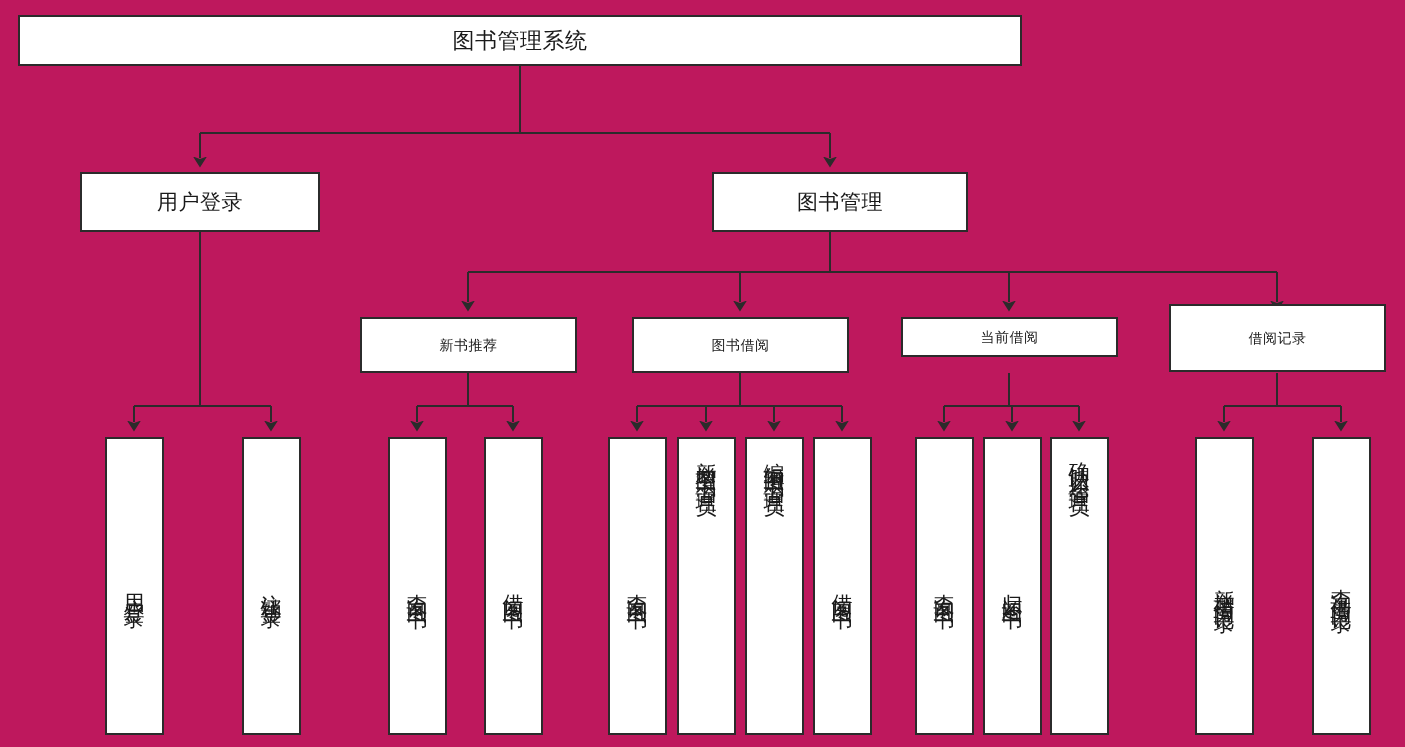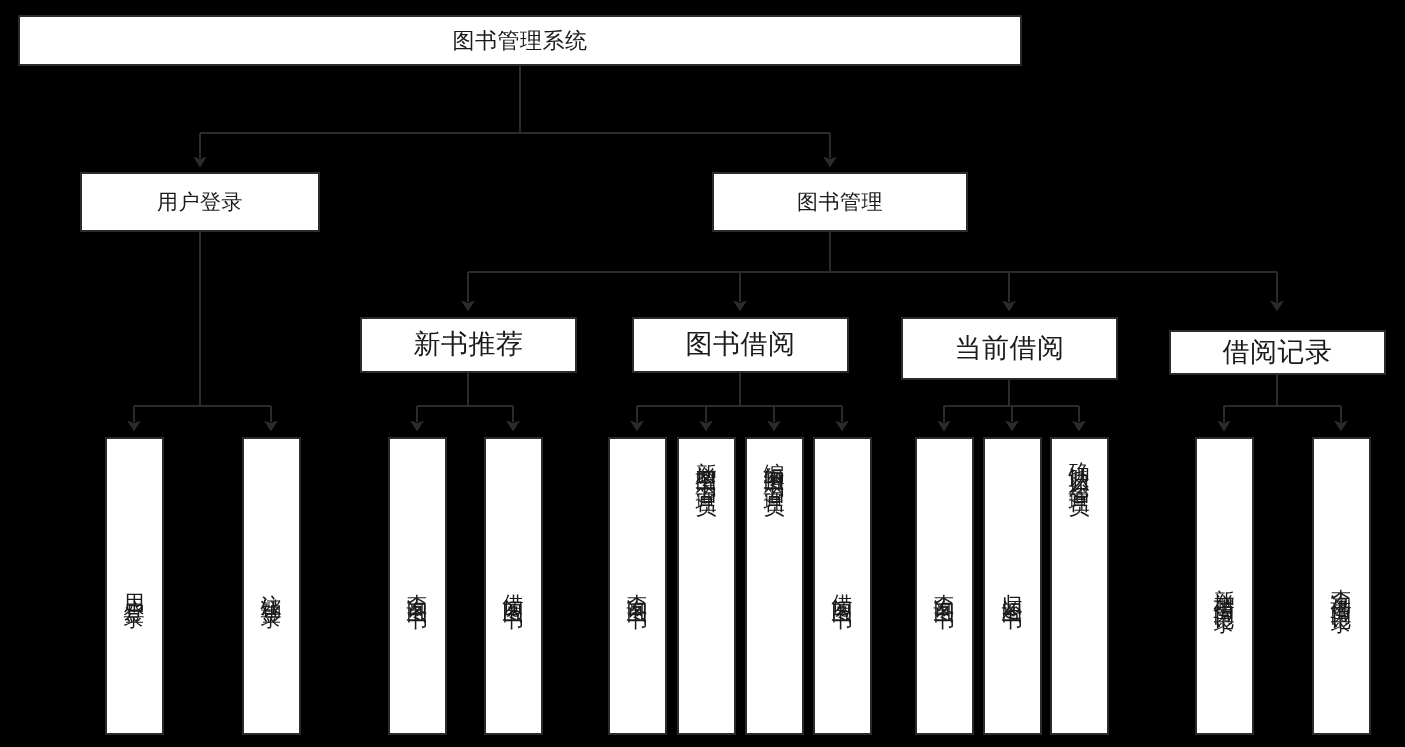--- a/index.html
+++ b/index.html
@@ -1,21 +1,21 @@
 <!DOCTYPE html>
 <html><head>
 <meta charset="utf-8">
 <style>
   html,body{margin:0;padding:0;background:#ffffff;}
   body{
     width:1405px;height:747px;overflow:hidden;
     font-family:"Liberation Sans","DejaVu Sans",sans-serif;
     color:#1a1a1a;
   }
-  #stage{position:relative;width:1405px;height:747px;background:#000000;}
+  #stage{position:relative;width:1405px;height:747px;background:#be185d;}
   svg#wires{position:absolute;left:0;top:0;width:1405px;height:747px;}
 
   .node{
     position:absolute;
     box-sizing:border-box;
     background:#ffffff;
     border:2px solid #2b2b2b;
     display:flex;
     align-items:center;
     justify-content:center;
@@ -23,21 +23,21 @@
   }
   .node .lbl{
     display:block;
     line-height:1.18;
     letter-spacing:0.5px;
     color:#1a1a1a;
     white-space:pre-line;
   }
   .node.root .lbl{font-size:22px;}
   .node.l2 .lbl{font-size:21px;}
-  .node.l3 .lbl{font-size:27px;}
+  .node.l3 .lbl{font-size:14px;}
 
   
   .node.leaf{
     align-items:flex-start;
     justify-content:center;
     padding-top:2px;
   }
   .node.leaf .lbl{
     writing-mode:vertical-rl;
     text-orientation:upright;
@@ -127,24 +127,24 @@
   <div class="node l2" style="left:712px;top:172px;width:256px;height:60px;">
     <span class="lbl">图书管理</span>
   </div>
 
   <div class="node l3" style="left:360px;top:317px;width:217px;height:56px;">
     <span class="lbl">新书推荐</span>
   </div>
   <div class="node l3" style="left:632px;top:317px;width:217px;height:56px;">
     <span class="lbl">图书借阅</span>
   </div>
-  <div class="node l3" style="left:901px;top:317px;width:217px;height:63px;">
+  <div class="node l3" style="left:901px;top:317px;width:217px;height:40px;">
     <span class="lbl">当前借阅</span>
   </div>
-  <div class="node l3" style="left:1169px;top:330px;width:217px;height:45px;">
+  <div class="node l3" style="left:1169px;top:304px;width:217px;height:68px;">
     <span class="lbl">借阅记录</span>
   </div>
 
   <div class="node leaf center" style="left:105px;top:437px;width:59px;height:298px;">
     <span class="lbl">用户登录</span>
   </div>
   <div class="node leaf center" style="left:242px;top:437px;width:59px;height:298px;">
     <span class="lbl">注销登录</span>
   </div>
 

